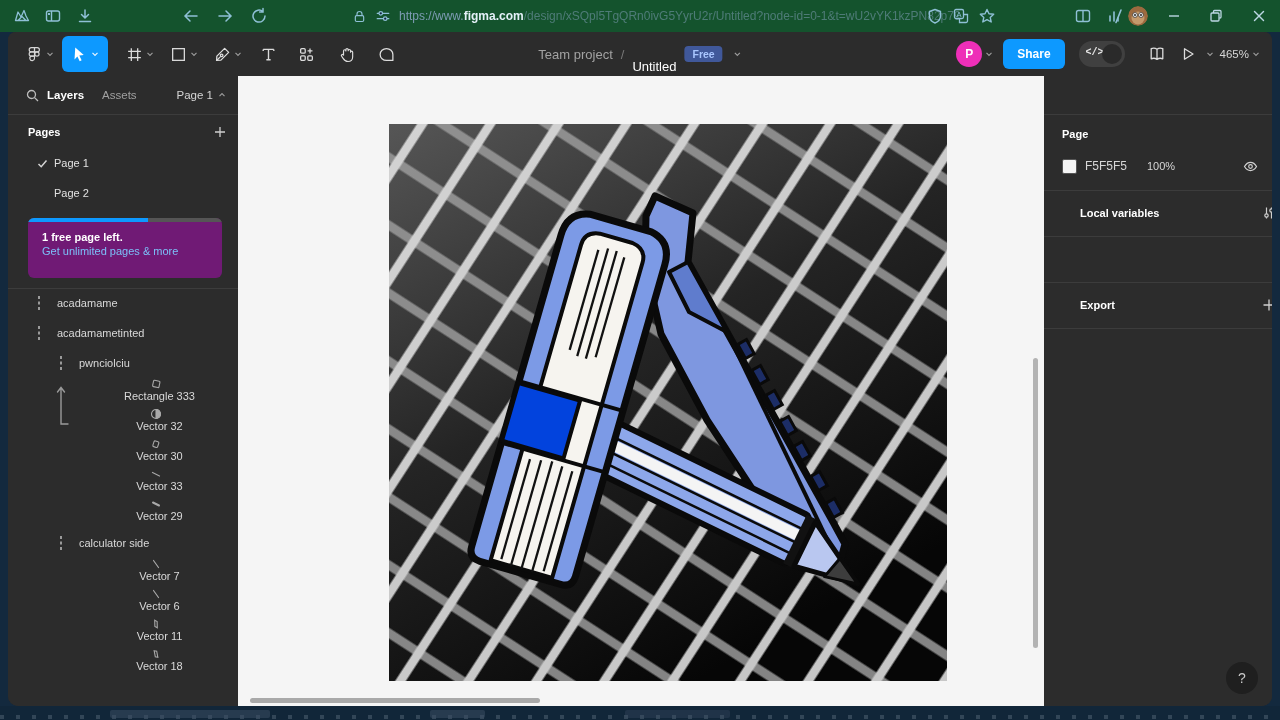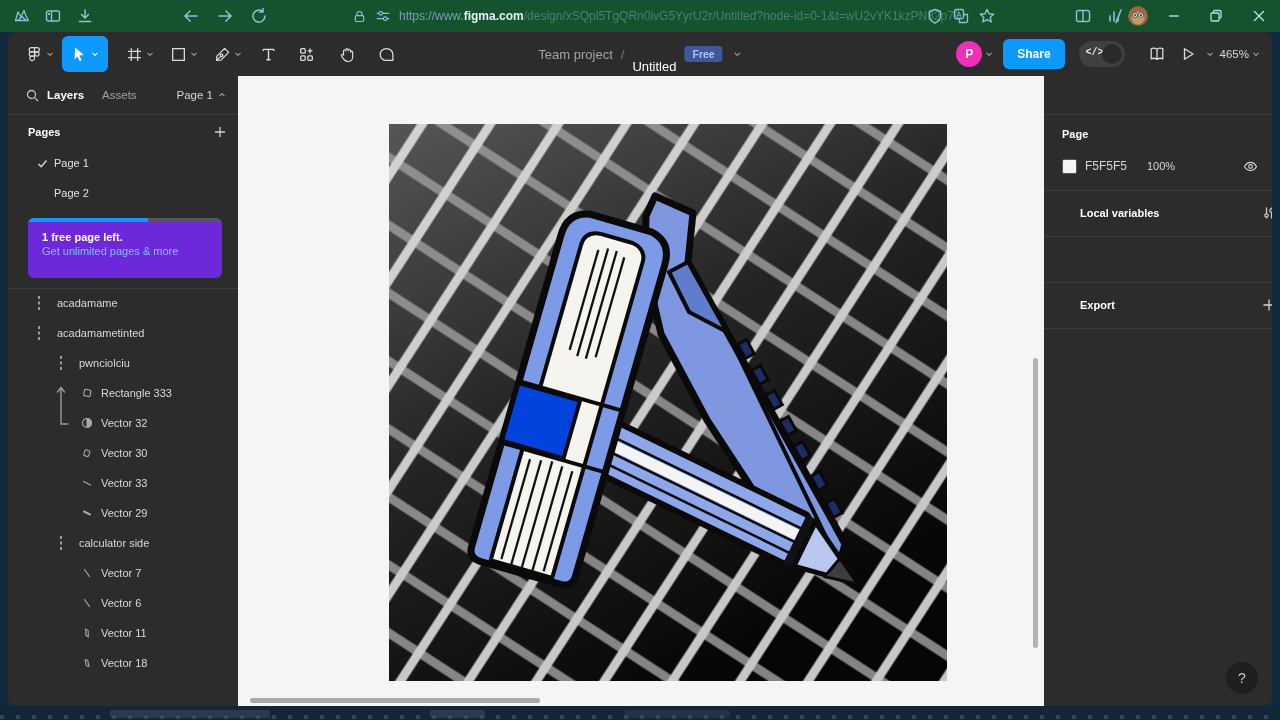--- a/index.html
+++ b/index.html
@@ -62,30 +62,30 @@
   .tab.off { color:#a0a0a0; }
   .page-sel { margin-left:auto; margin-right:12px; display:flex; align-items:center; gap:5px; color:#d4d4d4; font-size:11.5px; }
   .sec-label { color:#fff; font-size:11px; font-weight:bold; }
   .pages-head { position:absolute; left:20px; right:12px; top:50px; display:flex; align-items:center; justify-content:space-between; }
   .plus-ic { width:12px; height:12px; color:#cfcfcf; }
   .plus-ic svg, .chev svg, .misc svg { width:100%; height:100%; display:block; }
   .page-row { position:absolute; left:0; width:100%; height:30px; display:flex; align-items:center; font-size:11px; color:#e2e2e2; }
   .page-row .check { width:11px; height:11px; margin-left:29px; margin-right:6px; color:#d4d4d4; }
   .page-row .check svg { width:100%; height:100%; display:block; }
   .page-row.nosel { padding-left:46px; }
-  .banner { position:absolute; left:20px; top:142px; width:194px; height:60px; background:#6d28d9; border-radius:6px; overflow:hidden; }
+  .banner { position:absolute; left:20px; top:142px; width:194px; height:60px; background:#701a75; border-radius:6px; overflow:hidden; }
   .banner .track { height:4px; background:#555; }
   .banner .fill { height:4px; background:#0d99ff; }
   .banner .b-title { margin:9px 0 2px 14px; font-size:11px; font-weight:bold; color:#fff; }
   .banner .b-link { margin-left:14px; font-size:11px; color:#7cc0f8; }
   .tree { position:absolute; left:0; top:212px; width:100%; }
   .lrow { position:relative; height:30px; display:flex; align-items:center; font-size:11px; color:#d9d9d9; }
   .lrow .lic { width:12px; height:12px; margin-right:8px; color:#a8a8a8; flex:none; }
   .lrow .lic svg { width:100%; height:100%; display:block; }
-  .ind0 { padding-left:29px; } .ind1 { padding-left:51px; } .ind2 { padding-left:73px; }
+  .ind0 { padding-left:29px; } .ind1 { padding-left:51px; } .ind2 { padding-left:73px;flex-direction:column; }
   .dashed-sq { width:9px; height:9px; border:1px dashed #9a9a9a; margin:1px; }
   .mask-arrow { position:absolute; left:46px; top:92px; width:22px; height:50px; color:#9a9a9a; }
   .mask-arrow svg { width:100%; height:100%; display:block; }
 
   
   .artwork { position:absolute; left:151px; top:48px; width:558px; height:557px; }
   .vscroll { position:absolute; right:6px; top:282px; width:5px; height:290px; background:#b3b3b3; border-radius:3px; }
   .hscroll { position:absolute; left:12px; bottom:3px; width:290px; height:5px; background:#a9a9a9; border-radius:3px; }
 
   

